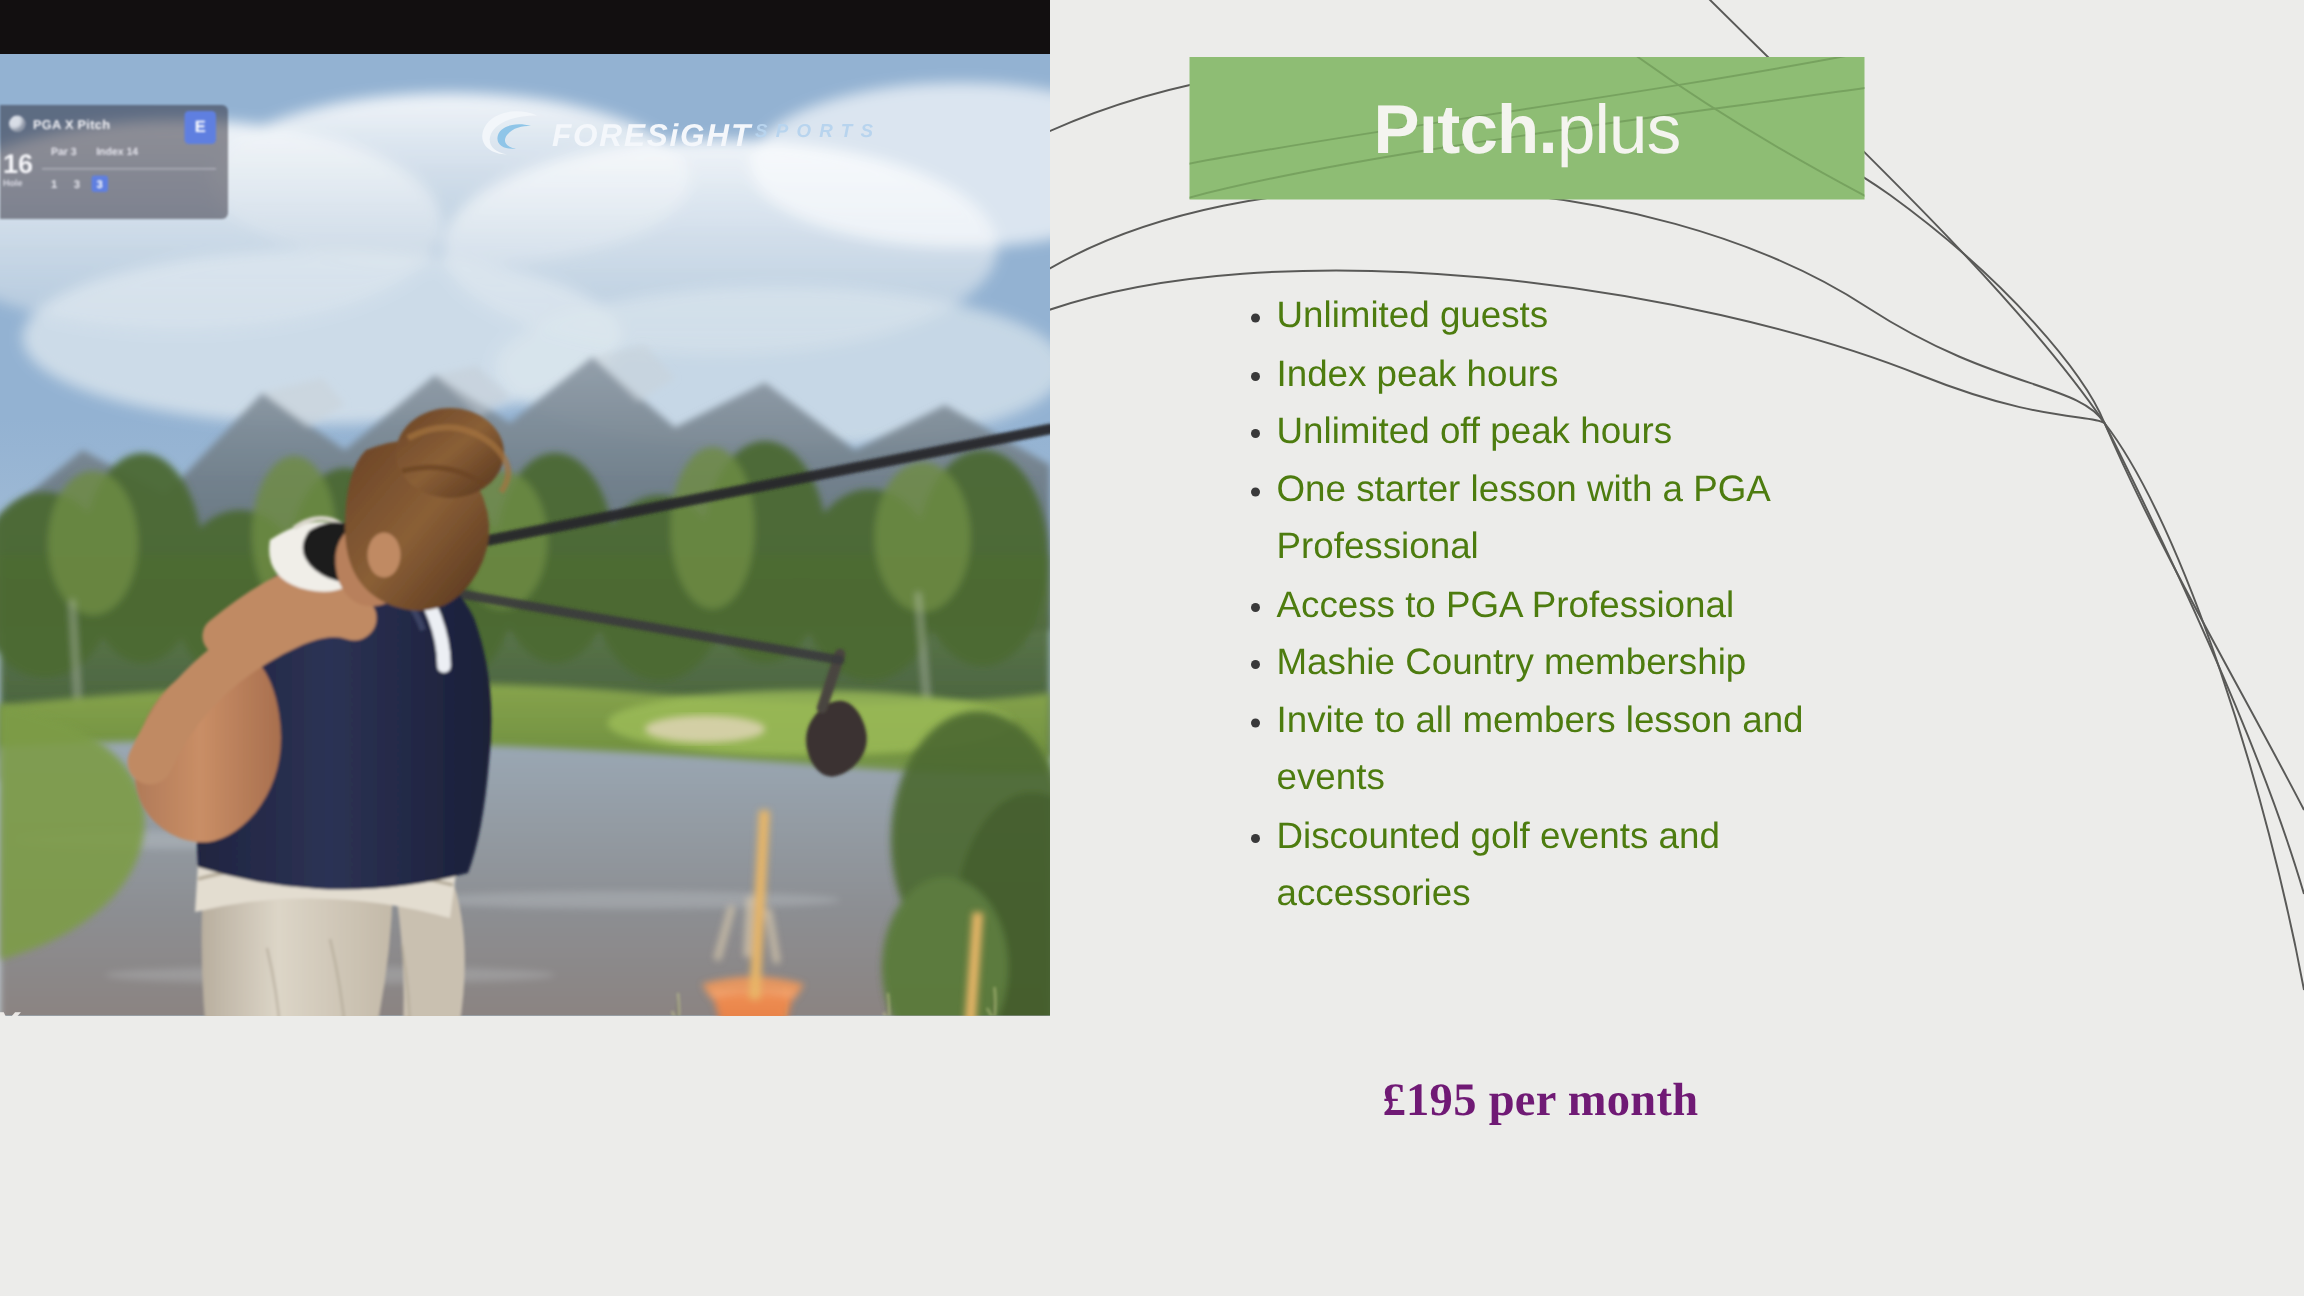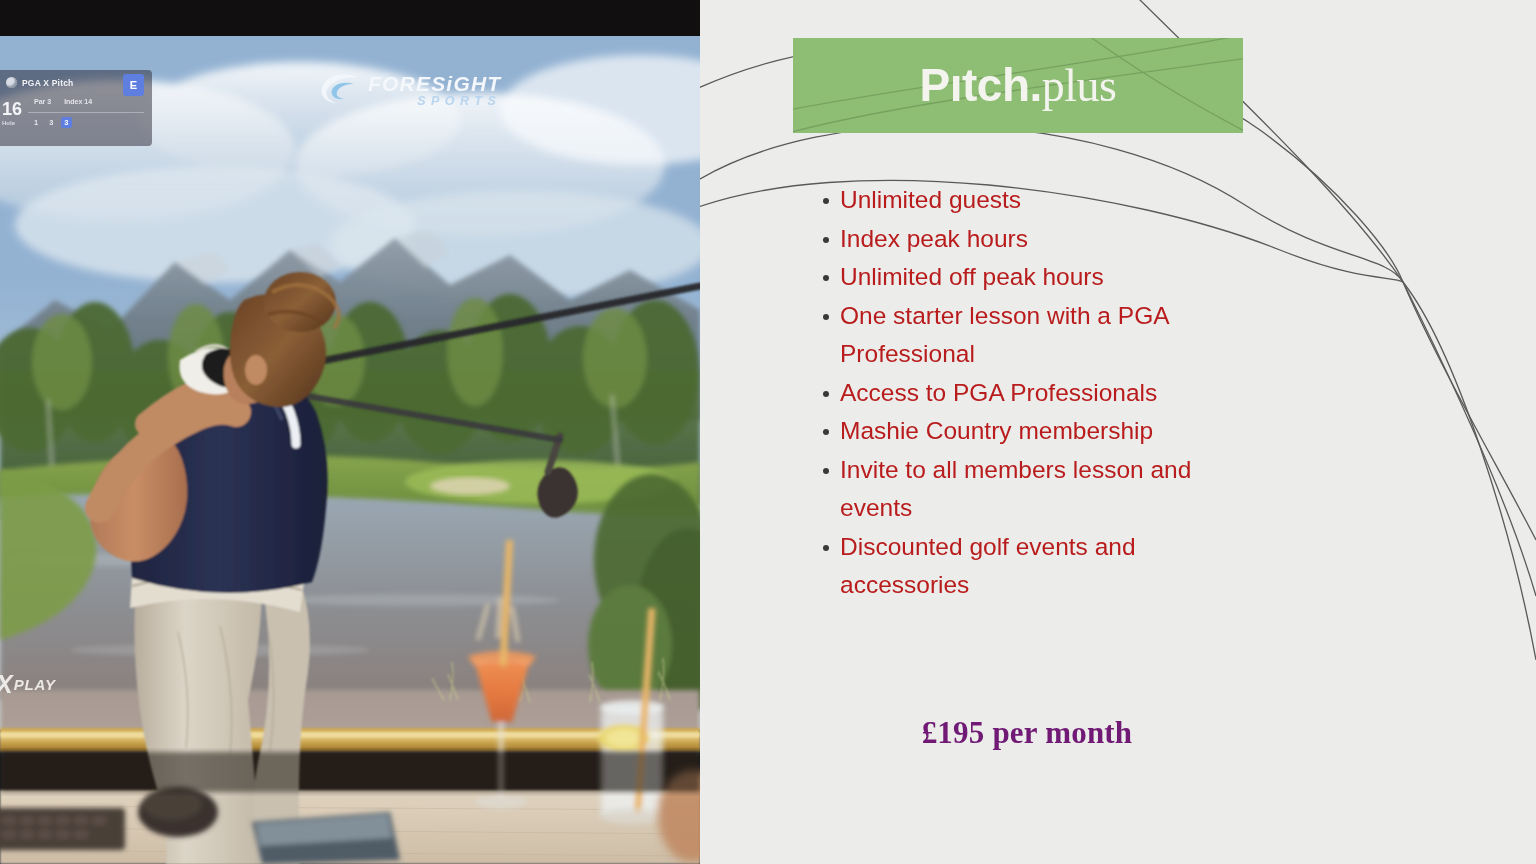--- a/index.html
+++ b/index.html
@@ -21,24 +21,23 @@
     overflow: hidden;
     background: #ececeA;
   }
 
   
   .photo-panel {
     position: absolute;
     left: 0;
     top: 0;
     width: 700px;
-    height: 864px;
+    height: 677px;
     overflow: hidden;
-    background: #0f172a;
-    text-align: right;
+    background: #0c4a6e;
   }
 
   .photo-svg {
     position: absolute;
     left: 0;
     top: 0;
     width: 700px;
     height: 864px;
     display: block;
   }
@@ -141,21 +140,20 @@
     left: 318px;
     top: 72px;
     display: flex;
     align-items: center;
     gap: 6px;
     filter: blur(0.4px);
   }
   .fs-mark { flex: 0 0 auto; }
   .fs-text {
     display: flex;
-    flex-direction: column;
     line-height: 1;
   }
   .fs-main {
     font-size: 21px;
     font-weight: bold;
     font-style: italic;
     letter-spacing: 1.2px;
     color: #f4f7fb;
   }
   .fs-sub {
@@ -234,34 +232,34 @@
     line-height: 1;
     color: #f4f4ef;
     letter-spacing: -0.5px;
     white-space: nowrap;
   }
   .logo-bold {
     font-family: "Liberation Sans", sans-serif;
     font-weight: bold;
   }
   .logo-light {
-    font-family: Liberation Serif, serif;
+    font-family: Liberation Sans, sans-serif;
     font-weight: normal;
     margin-top: 46px;
   }
 
   .benefits {
     position: absolute;
     left: 112px;
     top: 181px;
     width: 430px;
-    margin: 0;
+    margin: 11px;
     padding: 0 0 0 28px;
     list-style: none;
-    color: #b91c1c;
+    color: #4d7c0f;
     font-size: 24.5px;
     line-height: 38.5px;
   }
   .benefits li {
     position: relative;
     margin: 0;
     padding: 0;
   }
   .benefits li::before {
     content: "";
@@ -634,21 +632,21 @@
       <span class="logo-text">
         <span class="logo-bold">Pıtch.</span><span class="logo-light">plus</span>
       </span>
     </div>
 
     <ul class="benefits">
       <li>Unlimited guests</li>
       <li>Index peak hours</li>
       <li>Unlimited off peak hours</li>
       <li>One starter lesson with a PGA Professional</li>
-      <li>Access to PGA Professionals</li>
+      <li>Access to PGA Professional</li>
       <li>Mashie Country membership</li>
       <li>Invite to all members lesson and events</li>
       <li>Discounted golf events and accessories</li>
     </ul>
 
     <div class="price">£195 per month</div>
   </div>
 </div>
 
 </body></html>

